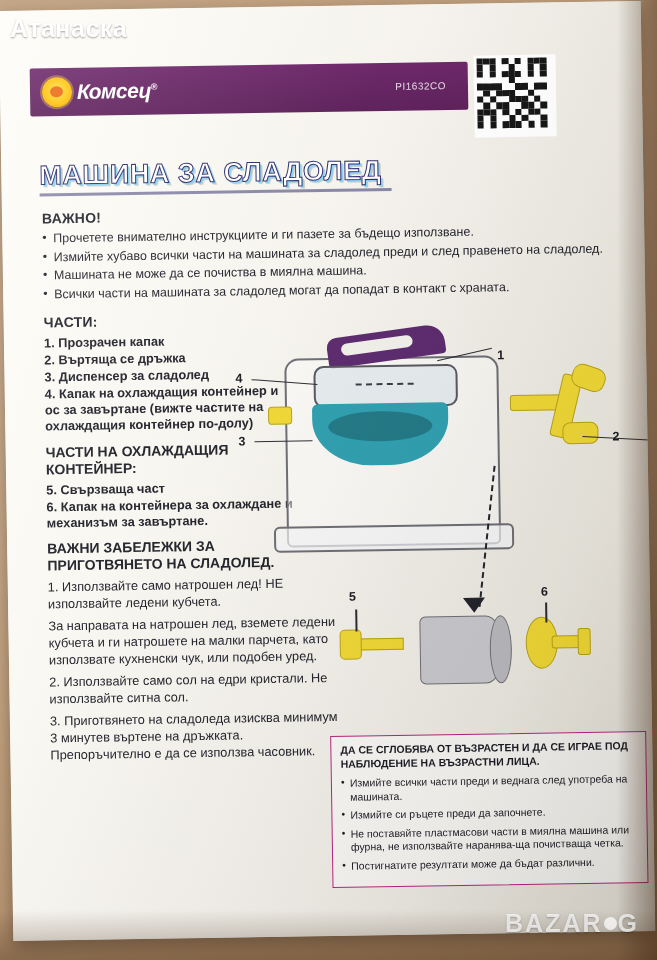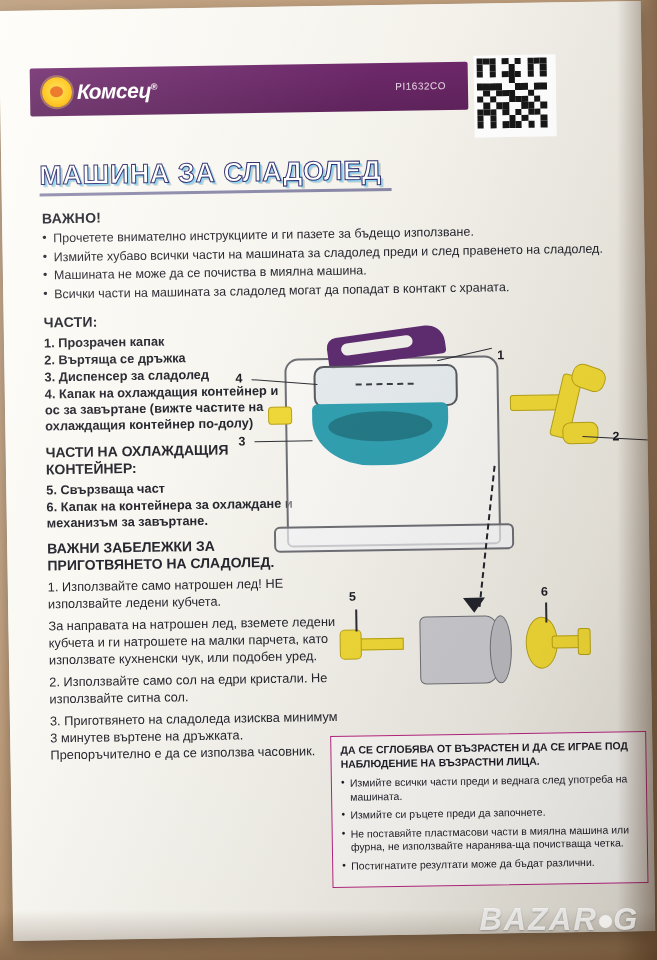--- a/index.html
+++ b/index.html
@@ -29,27 +29,26 @@
     font-weight: bold;
     color: #ffffff;
     letter-spacing: 0.5px;
     text-shadow: 0 1px 2px rgba(0,0,0,0.35);
     z-index: 40;
   }
   .watermark-bottom {
     position: absolute;
     right: 18px;
     bottom: 22px;
-    font-size: 31px;
+    font-size: 25px;
     font-weight: bold;
     color: rgba(255,255,255,0.72);
     letter-spacing: 2px;
     z-index: 40;
     text-shadow: 0 1px 2px rgba(0,0,0,0.25);
-    font-style: italic;
   }
   .watermark-bottom .dot {
     display: inline-block;
     width: 13px;
     height: 13px;
     border-radius: 50%;
     background: rgba(255,255,255,0.72);
     vertical-align: 2px;
     margin: 0 1px;
   }
@@ -829,15 +828,16 @@
         </ul>
       </div>
 
     </div>
   </div>
 
   <div class="glare"></div>
   <div class="shadow-right"></div>
   <div class="shadow-bottom"></div>
 
+  <div class="watermark-top">Атанаска</div>
   <div class="watermark-bottom"><span>BAZAR</span><span class="dot"></span><span>G</span></div>
 
 </div>
 
 </body></html>

